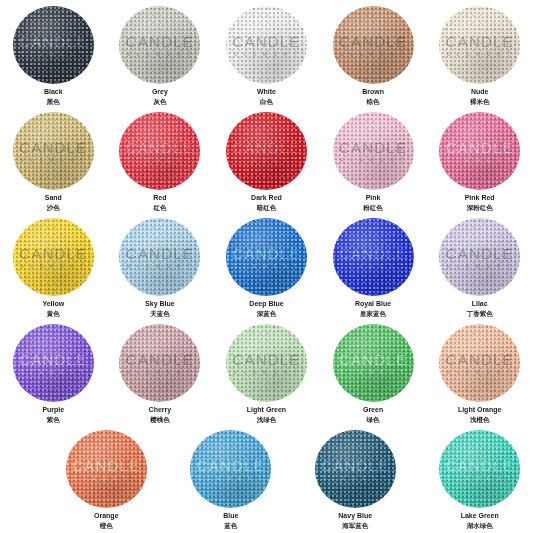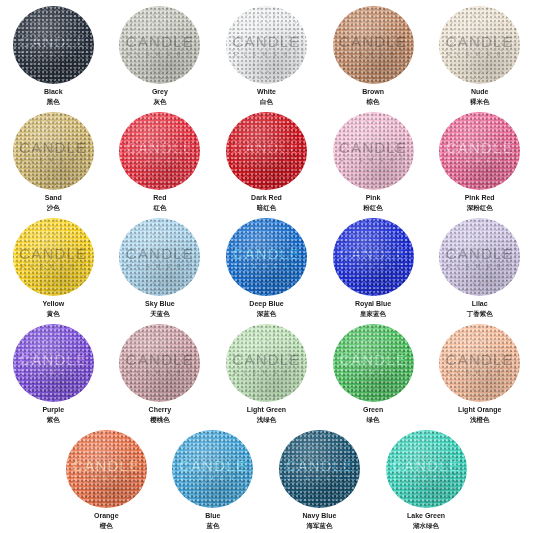--- a/index.html
+++ b/index.html
@@ -16,21 +16,21 @@
     width: 533px;
     height: 533px;
     position: relative;
     background: #ffffff;
   }
 
   .grid-row {
     display: flex;
     width: 533px;
     height: 106px;
-    justify-content: flex-start;
+    justify-content: space-between;
   }
 
   .grid-row.last-row {
     padding-left: 53px;
   }
 
   .swatch-cell {
     width: 106.6px;
     height: 106px;
     display: flex;

